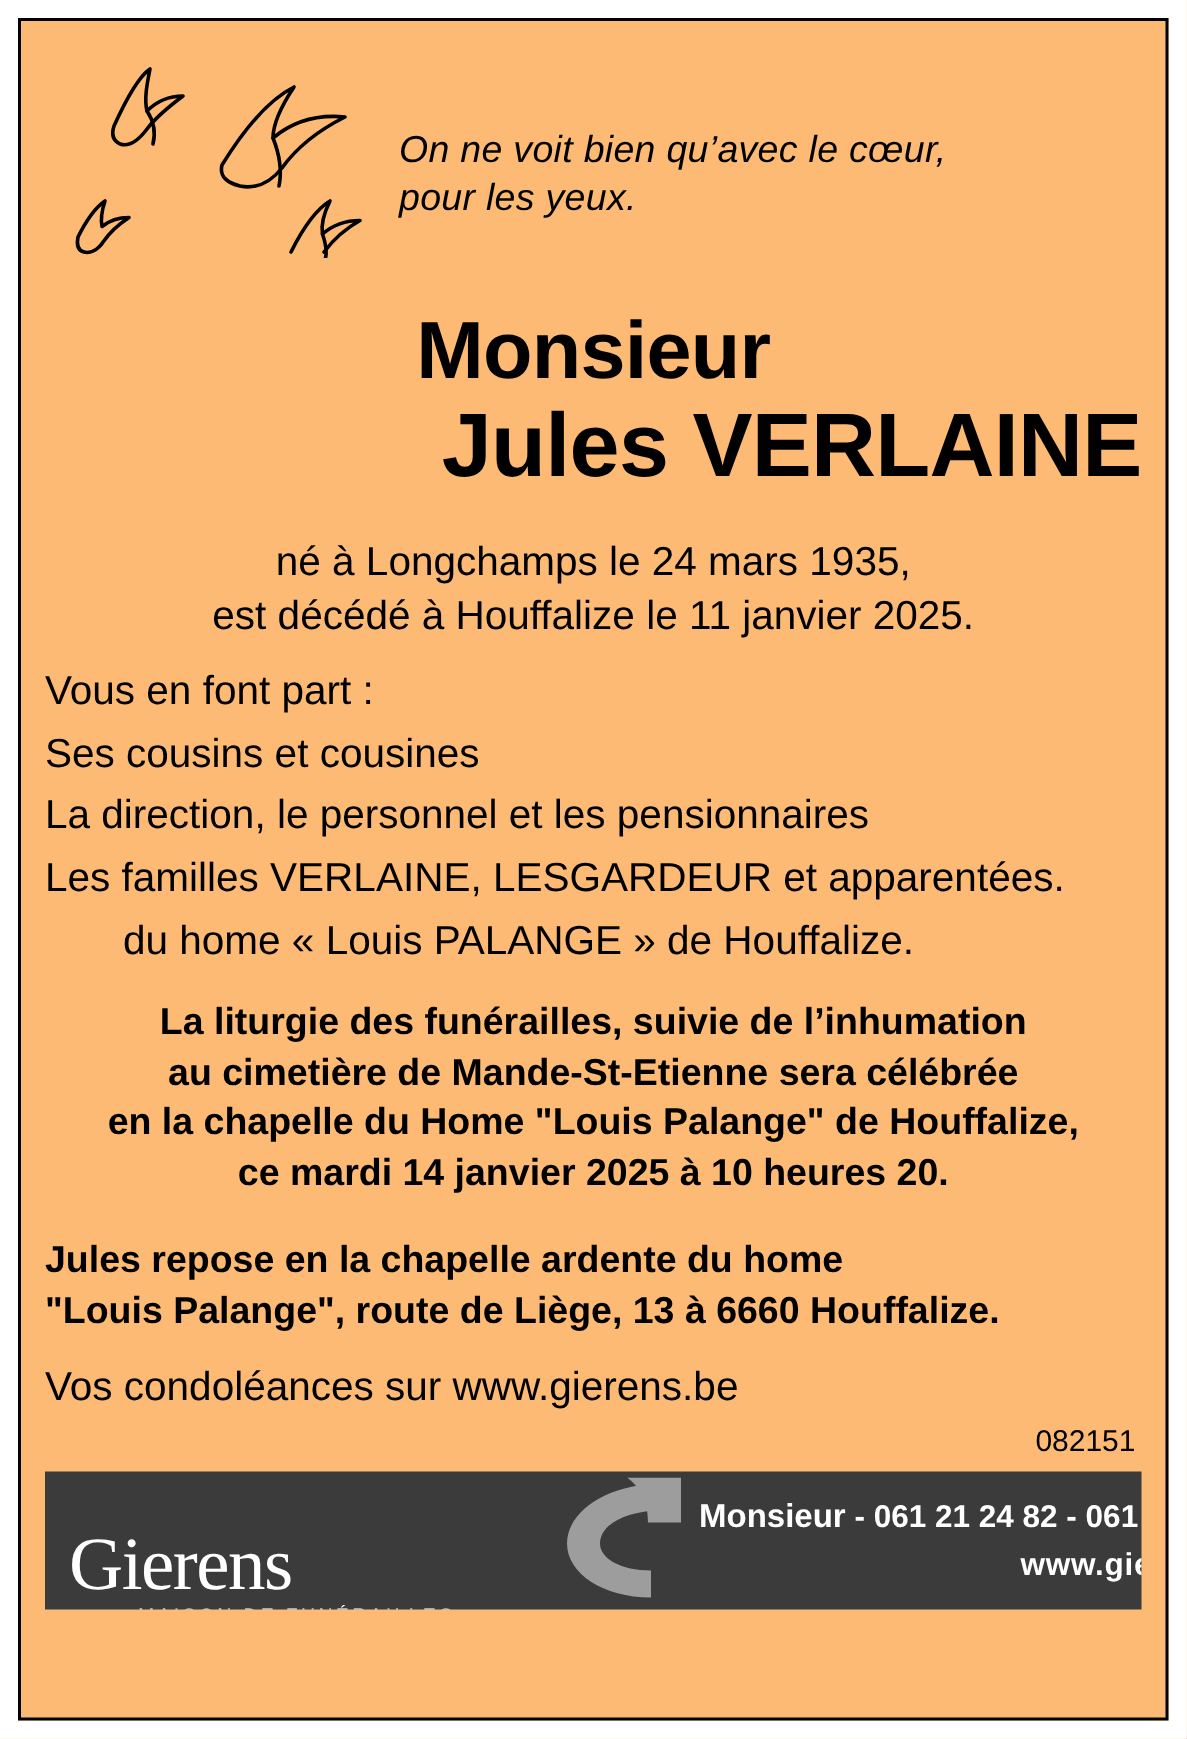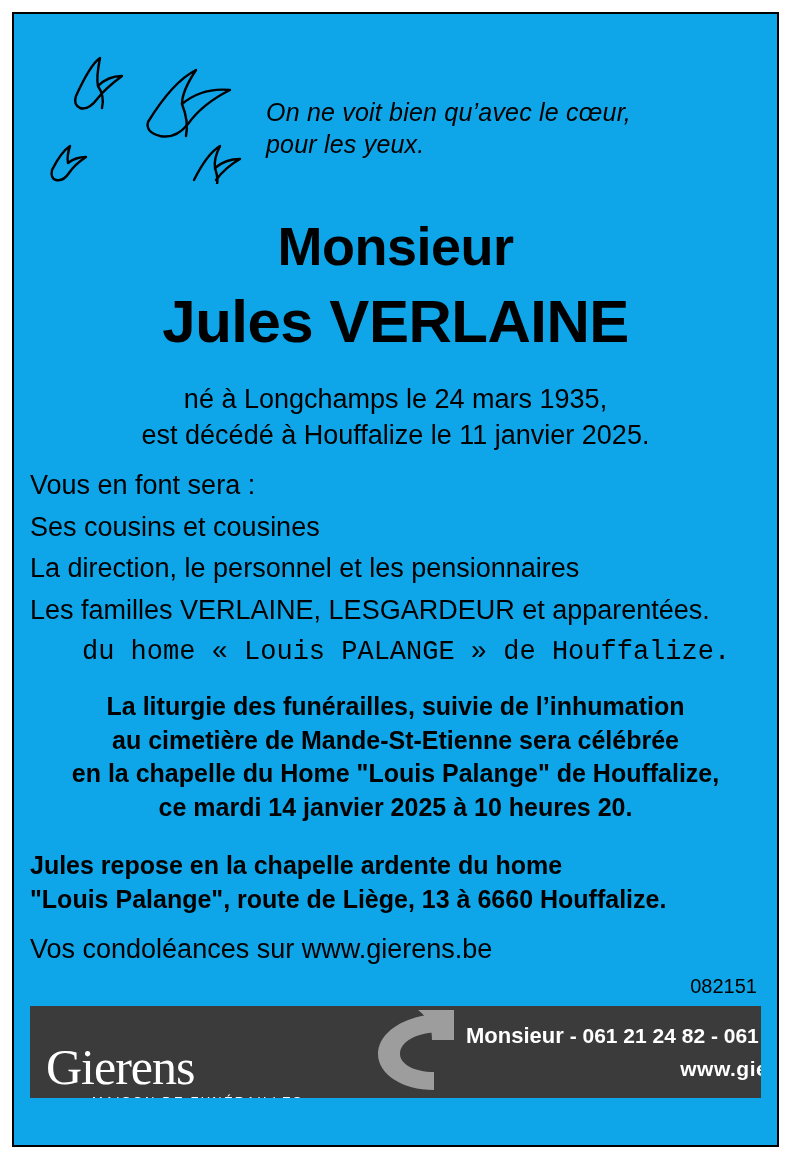--- a/index.html
+++ b/index.html
@@ -22,22 +22,22 @@
     box-sizing: border-box;
     background: #ffffff;
     padding: 12px;
   }
   .notice-frame {
     position: relative;
     width: 100%;
     height: 100%;
     box-sizing: border-box;
     border: 2px solid #000000;
-    background: #0ea5e9;
-    padding: 20px 16px 10px 16px;
+    background: #fdba74;
+    padding: 8px 16px 10px 16px;
   }
 
   
   .top-row {
     display: flex;
     align-items: flex-start;
     gap: 6px;
     height: 170px;
   }
   .birds {
@@ -67,39 +67,40 @@
     font-weight: bold;
     font-size: 54px;
     line-height: 1.05;
     letter-spacing: -0.5px;
   }
   .name-line {
     font-weight: bold;
     font-size: 60px;
     line-height: 1.08;
     letter-spacing: -0.5px;
-    margin-top: 15px;
+    margin-top: 2px;
+    text-align: right;
   }
 
   
   .vitals {
     text-align: center;
     font-size: 27px;
     line-height: 1.3;
     margin-top: 28px;
   }
 
   
   .announce {
     margin-top: 12px;
     font-size: 27px;
     line-height: 1.55;
   }
   .announce .line { white-space: nowrap; }
-  .announce .indent { padding-left: 52px; font-family: Liberation Mono, monospace; }
+  .announce .indent { padding-left: 52px; }
 
   
   .service {
     margin-top: 16px;
     text-align: center;
     font-weight: bold;
     font-size: 25px;
     line-height: 1.35;
   }
   .service .line { white-space: nowrap; }
@@ -224,21 +225,21 @@
       <div class="title-line">Monsieur</div>
       <div class="name-line">Jules VERLAINE</div>
     </div>
 
     <div class="vitals">
       <div>né à Longchamps le 24 mars 1935,</div>
       <div>est décédé à Houffalize le 11 janvier 2025.</div>
     </div>
 
     <div class="announce">
-      <div class="line">Vous en font sera :</div>
+      <div class="line">Vous en font part :</div>
       <div class="line">Ses cousins et cousines</div>
       <div class="line">La direction, le personnel et les pensionnaires</div>
       <div class="line">Les familles VERLAINE, LESGARDEUR et apparentées.</div>
       <div class="line indent">du home « Louis PALANGE » de Houffalize.</div>
     </div>
 
     <div class="service">
       <div class="line">La liturgie des funérailles, suivie de l’inhumation</div>
       <div class="line">au cimetière de Mande-St-Etienne sera célébrée</div>
       <div class="line">en la chapelle du Home "Louis Palange" de Houffalize,</div>

